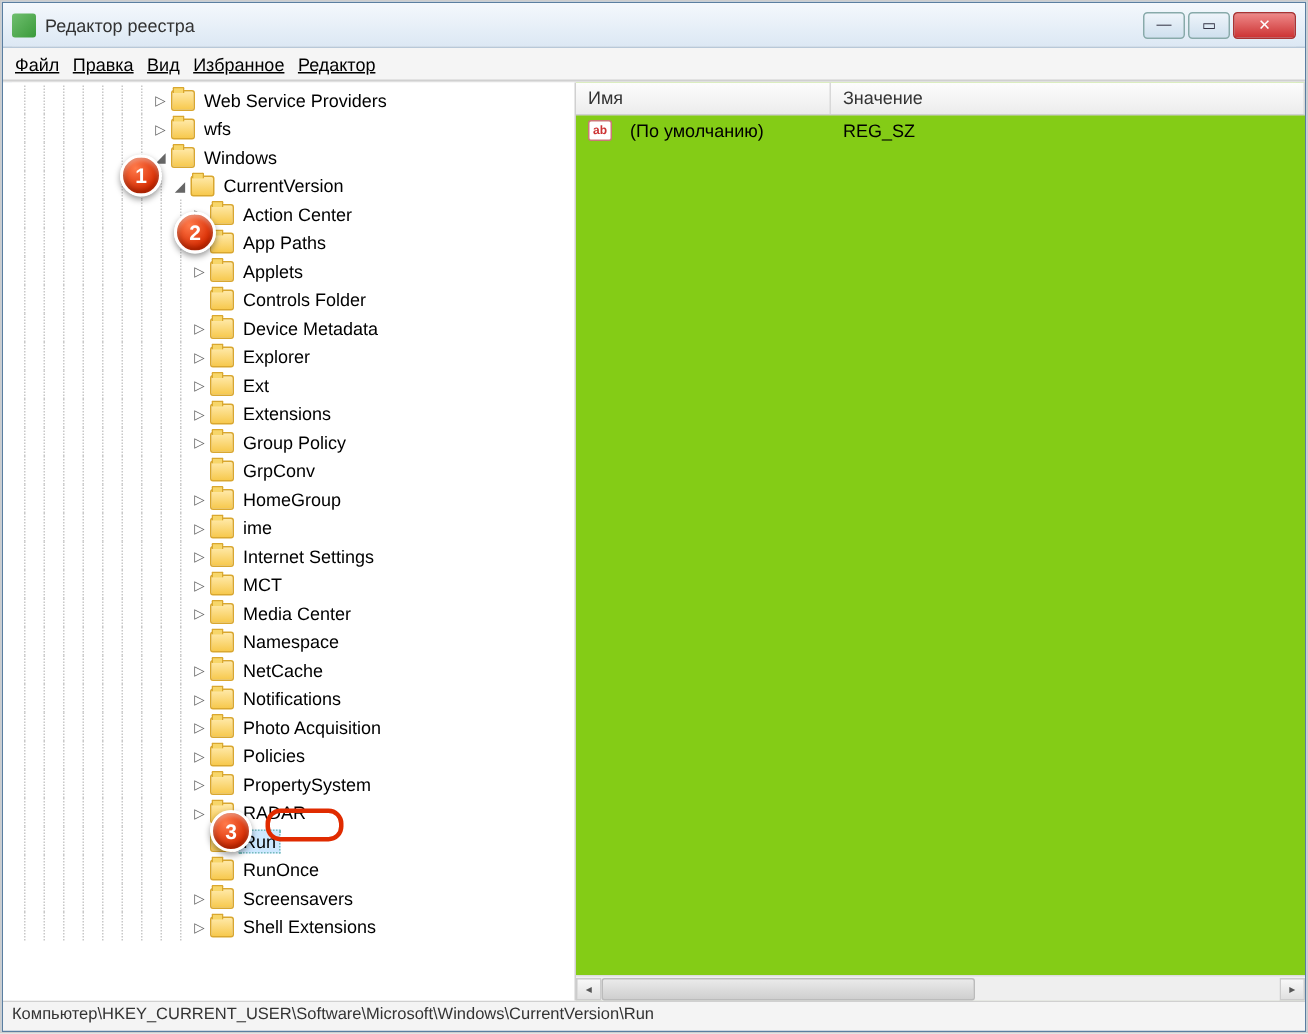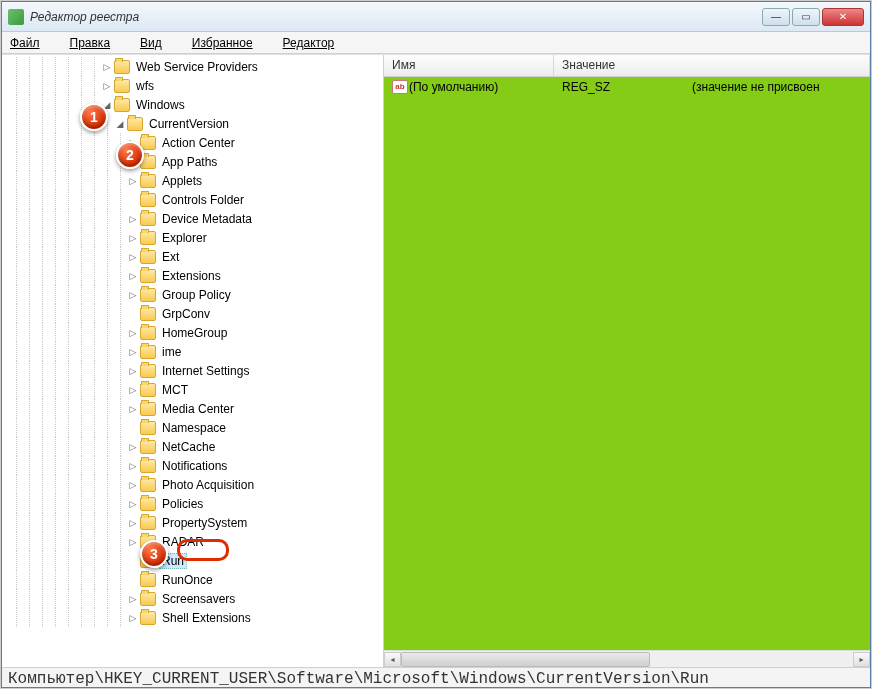--- a/index.html
+++ b/index.html
@@ -31,21 +31,21 @@
     border-bottom: 1px solid #b8c8d8;
   }
   .titlebar .app-icon {
     width: 16px;
     height: 16px;
     margin-right: 6px;
     background: linear-gradient(135deg, #6fbf6f, #3a9a3a);
     border-radius: 2px;
     display: inline-block;
   }
-  .titlebar .title { flex: 1; color: #333; font-style: italic; }
+  .titlebar .title { flex: 1; color: #333; }
   .win-btns { display: flex; gap: 2px; }
   .win-btn {
     width: 28px;
     height: 18px;
     border: 1px solid #8aa;
     background: linear-gradient(to bottom, #eef4fa, #cfe0ee);
     border-radius: 3px;
     display: flex;
     align-items: center;
     justify-content: center;
@@ -56,21 +56,21 @@
     background: linear-gradient(to bottom, #e88, #c33);
     color: #fff;
     border-color: #a33;
     width: 42px;
   }
   .menubar {
     height: 22px;
     display: flex;
     align-items: center;
     padding: 0 8px;
-    gap: 30px;
+    gap: 9px;
     border-bottom: 1px solid #d0d0d0;
     background: #f5f5f5;
   }
   .menubar .menu-item {
     color: #000;
     cursor: default;
   }
   .menubar .menu-item .ul { text-decoration: underline; }
   .content {
     flex: 1;
@@ -170,21 +170,21 @@
     display: flex;
     height: 20px;
     align-items: center;
   }
   .list-row .cell { padding: 0 8px; }
   .val-icon {
     width: 16px; height: 14px;
     display: inline-block;
     border: 1px solid #c77;
     background: #fff;
-    margin-right: 1px;
+    margin-right: 12px;
     font-size: 8px;
     color: #c33;
     text-align: center;
     line-height: 12px;
     font-weight: bold;
     border-radius: 2px;
     vertical-align: middle;
   }
   .hscroll {
     height: 17px;
@@ -217,22 +217,21 @@
     background: linear-gradient(to bottom,#eaeaea,#cfcfcf);
     border: 1px solid #bbb;
     border-radius: 2px;
   }
   .statusbar {
     height: 20px;
     border-top: 1px solid #d0d0d0;
     padding: 2px 6px;
     color: #333;
     background: #f4f4f4;
-    font-size: 16px;
-    font-family: Liberation Mono, monospace;
+    font-size: 11px;
   }
 
   
   .badge {
     position: absolute;
     width: 28px; height: 28px;
     border-radius: 50%;
     background: radial-gradient(circle at 35% 30%, #ff7a4a, #d82a00 70%);
     border: 2px solid #fff;
     box-shadow: 0 2px 4px rgba(0,0,0,.4), inset 0 -2px 4px rgba(0,0,0,.3), inset 0 2px 3px rgba(255,255,255,.4);
@@ -711,21 +710,20 @@
       <div class="list-header">
         <div class="col col-name">Имя</div>
         <div class="col col-value">Значение</div>
       </div>
       <div class="list-body">
         <div class="list-row">
           <div class="cell col-name">
             <span class="val-icon">ab</span><span>(По умолчанию)</span>
           </div>
           <div class="cell col-type">REG_SZ</div>
-          <div class="cell col-value">(значение не присвоен</div>
         </div>
       </div>
       <div class="hscroll">
         <div class="arrow">◂</div>
         <div class="track">
           <div class="thumb"></div>
         </div>
         <div class="arrow">▸</div>
       </div>
     </div>

